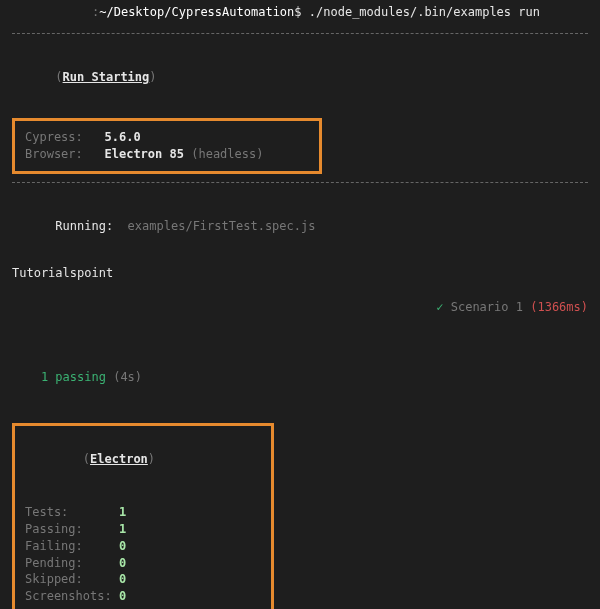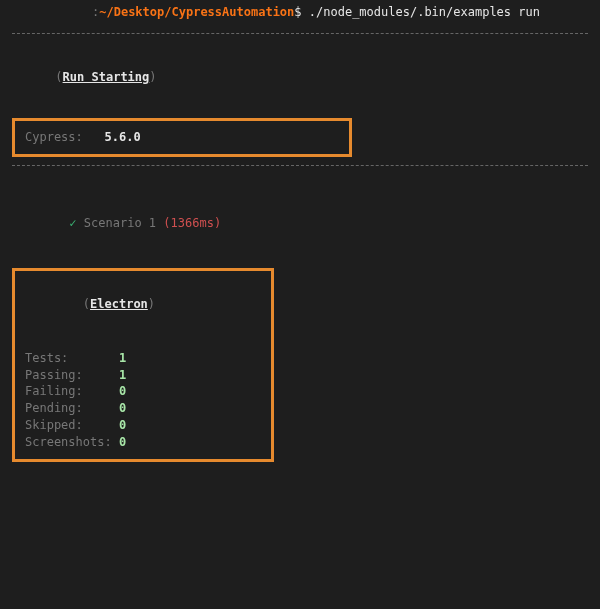--- a/index.html
+++ b/index.html
@@ -9,21 +9,21 @@
     font-family: "Menlo", "Consolas", "DejaVu Sans Mono", monospace;
     font-size: 12px;
     line-height: 1.4;
     width: 600px;
     height: 609px;
     overflow: hidden;
   }
   .term { padding: 4px 12px 0 12px; }
   .prompt-row { margin-bottom: 12px; }
   .redact { background:#ddd; color:#ddd; display:inline-block; width:80px; }
-  .teal-b { color:#f97316; font-weight:bold; }
+  .teal-b { color:#ffffff; font-weight:normal; }
   .green-b { color:#a8e6a8; font-weight:bold; }
   .pass   { color:#3bb273; }
   .white-b { color:#e6e6e6; font-weight:bold; }
   .white  { color:#e6e6e6; }
   .dim    { color:#777; }
   .red    { color:#d05050; }
   .under { text-decoration: underline; }
   .rule {
     border: none;
     border-top: 1px dashed #666;
@@ -52,39 +52,47 @@
   </div>
 
   <hr class="rule">
 
   <div class="section">
     <div class="section-title">
       <span class="dim">(</span><span class="white-b under">Run Starting</span><span class="dim">)</span>
     </div>
   </div>
 
-  <div class="box-orange" style="width:340px;">
+  <div class="box-orange" style="width:310px;">
     <div class="box-inner">
       <div id="env-rows">
           <div class="kv-row"><span class="dim">Cypress:   </span><span class="white-b">5.6.0</span></div>
+          <div class="kv-row"><span class="dim">Browser:   </span><span class="white-b">Electron 85</span> <span class="dim">(headless)</span></div>
         </div>
     </div>
   </div>
 
   <hr class="rule">
 
   <div class="run-line">
+    <span class="run-left">
+      <span class="white">Running:</span><span>  </span><span class="dim">examples/FirstTest.spec.js</span>
+    </span>
   </div>
 
   <div style="margin-bottom:20px;">
-    <div style="padding-left:14px; white-space:pre;">
+    <div class="white">Tutorialspoint</div>
+    <div style="padding-left:14px; white-space:pre;text-align:right;">
       <span class="pass">✓</span> <span class="dim">Scenario 1</span> <span class="red">(1366ms)</span>
     </div>
   </div>
 
+  <div style="margin-bottom:20px; white-space:pre;">
+    <span class="pass">1 passing</span> <span class="dim">(4s)</span>
+  </div>
 
   <div class="box-orange" style="width:262px;">
     <div class="box-inner">
       <div class="section-title" style="margin-bottom:20px;">
         <span class="dim">(</span><span class="white-b under">Electron</span><span class="dim">)</span>
       </div>
       <div id="results-rows" class="kv-table"><div class="kv-row"><span class="dim">Tests:       </span><span class="green-b">1</span></div><div class="kv-row"><span class="dim">Passing:     </span><span class="green-b">1</span></div><div class="kv-row"><span class="dim">Failing:     </span><span class="green-b">0</span></div><div class="kv-row"><span class="dim">Pending:     </span><span class="green-b">0</span></div><div class="kv-row"><span class="dim">Skipped:     </span><span class="green-b">0</span></div><div class="kv-row"><span class="dim">Screenshots: </span><span class="green-b">0</span></div></div>
     </div>
   </div>
 

